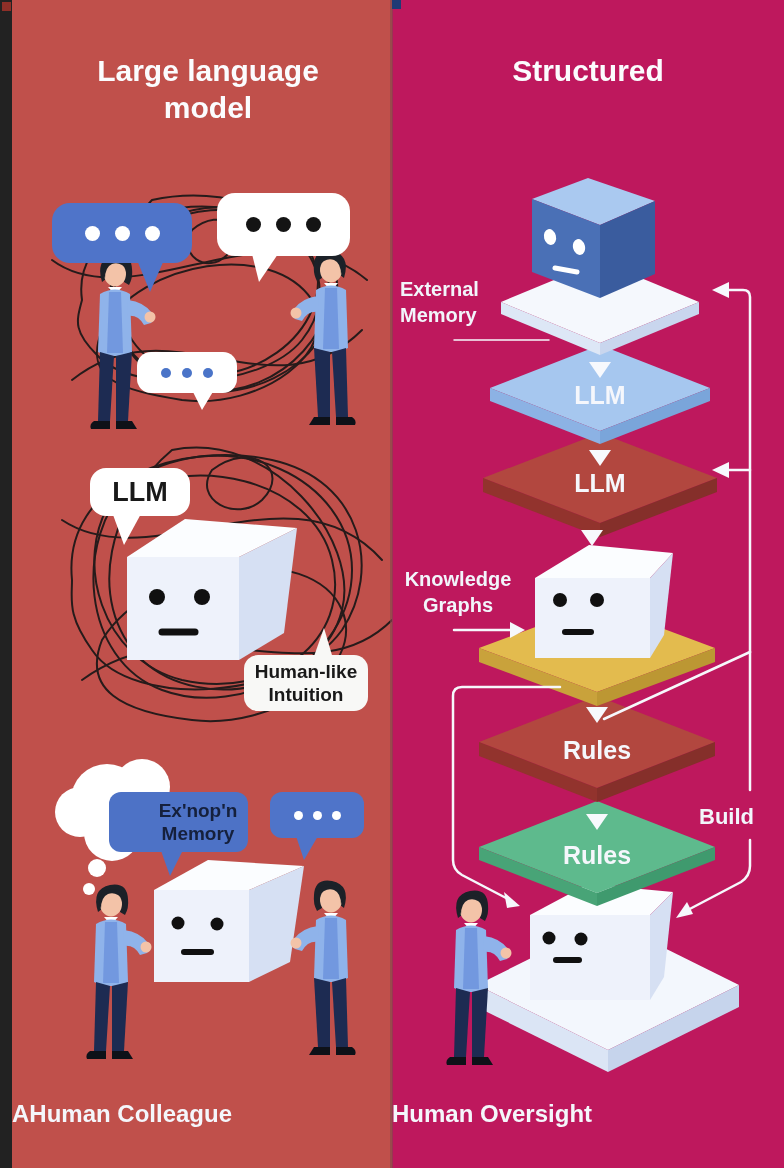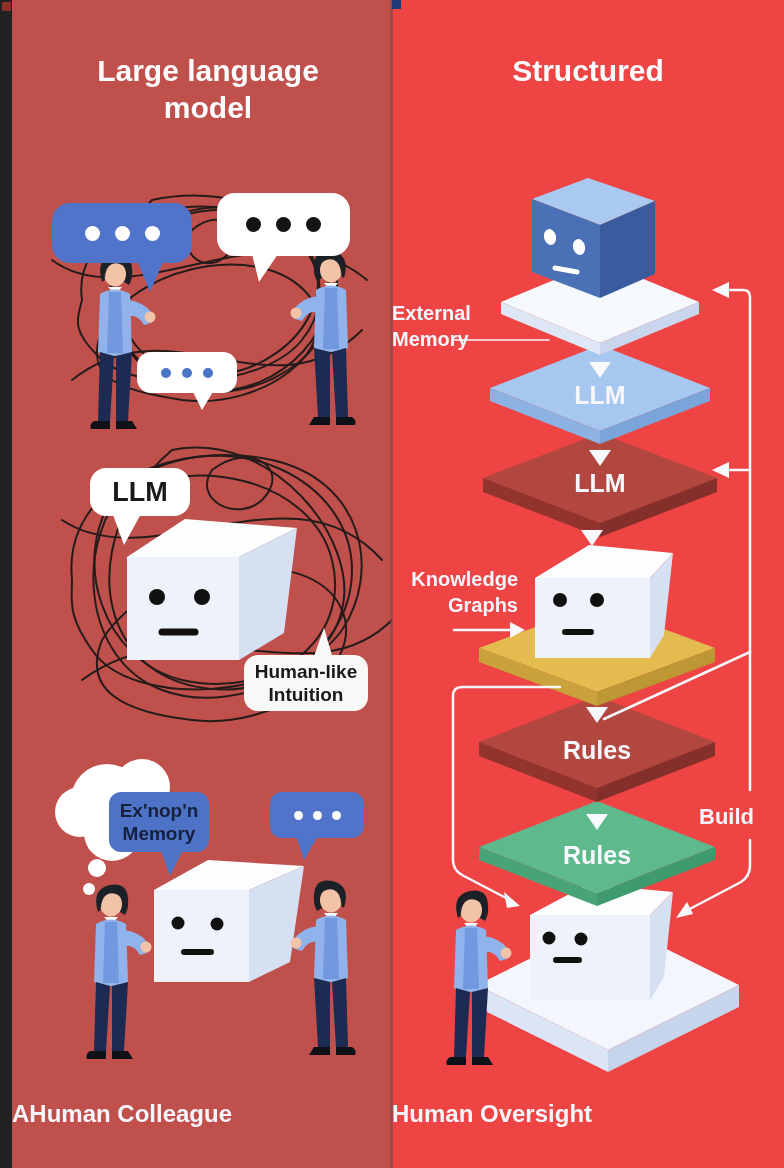--- a/index.html
+++ b/index.html
@@ -1,20 +1,20 @@
 <!DOCTYPE html>
 <html><head>
 <meta charset="utf-8">
 <style>
   html,body{margin:0;padding:0;background:#222;}
   .canvas{position:relative;width:784px;height:1168px;overflow:hidden;
           font-family:"Liberation Sans",sans-serif;-webkit-font-smoothing:antialiased;}
   .panel{position:absolute;top:0;height:1168px;width:392px;overflow:hidden;}
   .panel-left{left:12px;background:#c0504b;}
-  .panel-right{left:392px;background:#ef4444;}
+  .panel-right{left:392px;background:#be185d;}
   .divider{position:absolute;left:390px;top:0;width:3px;height:1168px;background:#84474d;opacity:.65;}
   .corner{position:absolute;width:9px;height:9px;}
   svg{position:absolute;left:0;top:0;display:block;}
 
   .title{position:absolute;top:53px;left:0;width:392px;text-align:center;
          color:#fbfcfe;font-size:30px;line-height:1.22;font-weight:700;}
   .title-inner{display:inline-block;max-width:262px;}
   .caption{position:absolute;top:1100px;left:0;width:392px;text-align:left;
            color:#f4f6fb;font-size:24px;font-weight:700;}
 
@@ -158,21 +158,21 @@
     </div>
 
     <div class="bubble bubble-white" style="left:78px;top:468px;width:100px;height:48px;border-radius:16px;">
       <div class="speech-label llm-bubble-text">LLM</div>
     </div>
 
     <div class="bubble" style="left:232px;top:655px;width:124px;height:56px;border-radius:14px;background:#f8f8f6;">
       <div class="speech-label small-label" style="padding:0 8px;">Human-like Intuition</div>
     </div>
 
-    <div class="bubble" style="left:97px;top:792px;width:100px;height:60px;border-radius:12px;background:#4d72c6;">
+    <div class="bubble" style="left:97px;top:792px;width:100px;height:60px;border-radius:12px;background:#4d72c6;padding-left:39px;">
       <div class="speech-label small-label" style="color:#15203c;padding:0 10px;">Ex'nop'n Memory</div>
     </div>
 
     <div class="bubble bubble-blue" style="left:258px;top:792px;width:94px;height:46px;border-radius:12px;">
       <div class="dots dots-xs">
           <span class="dot dot-white"></span>
           <span class="dot dot-white"></span>
           <span class="dot dot-white"></span>
         </div>
     </div>
@@ -269,29 +269,29 @@
         <polygon points="133,630 118,622 118,638"></polygon>
       </g>
 
       <use href="#person-shape" transform="translate(46,888)"></use>
     </svg>
 
     <div class="title">
       <span class="title-inner">Structured</span>
     </div>
 
-    <div class="wlabel" style="left:0;top:276px;width:100px;margin-top:24px;">External Memory</div>
+    <div class="wlabel" style="left:8px;top:276px;width:100px;">External Memory</div>
 
     <div class="tri" style="left:197px;top:362px;"></div>
     <div class="layer-label" style="left:148px;top:381px;">LLM</div>
 
     <div class="tri" style="left:197px;top:450px;"></div>
     <div class="layer-label" style="left:148px;top:469px;">LLM</div>
 
-    <div class="wlabel" style="left:6px;top:566px;width:120px;text-align:right;">Knowledge Graphs</div>
+    <div class="wlabel" style="left:6px;top:566px;width:120px;text-align:center;">Knowledge Graphs</div>
 
     <div class="tri" style="left:189px;top:530px;"></div>
 
     <div class="tri" style="left:194px;top:707px;"></div>
     <div class="layer-label" style="left:145px;top:736px;">Rules</div>
 
     <div class="tri" style="left:194px;top:814px;"></div>
     <div class="layer-label" style="left:145px;top:841px;">Rules</div>
 
     <div class="wlabel" style="left:307px;top:803px;width:70px;font-size:22px;">Build</div>

